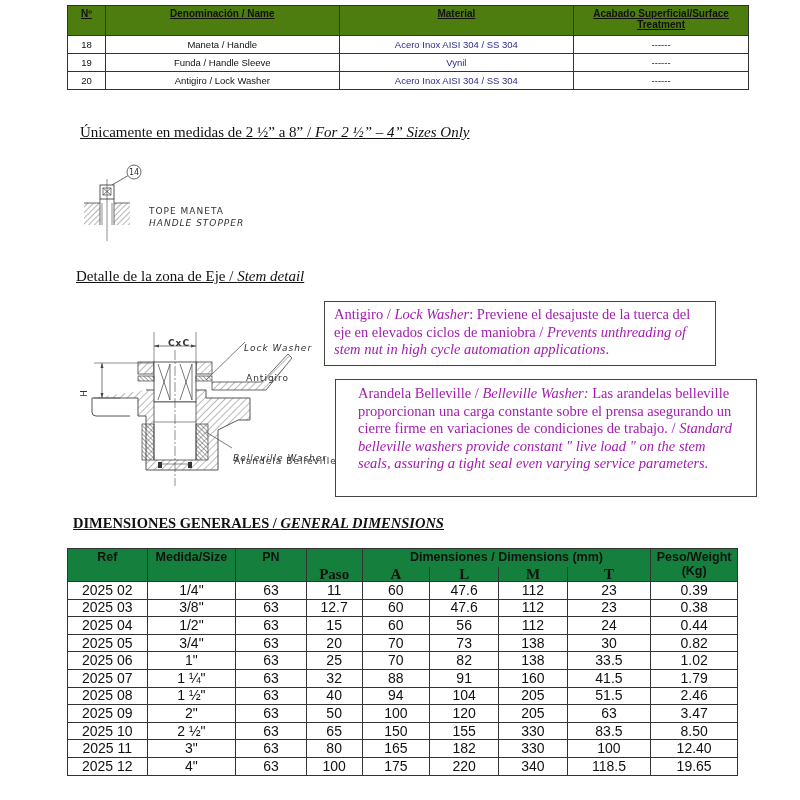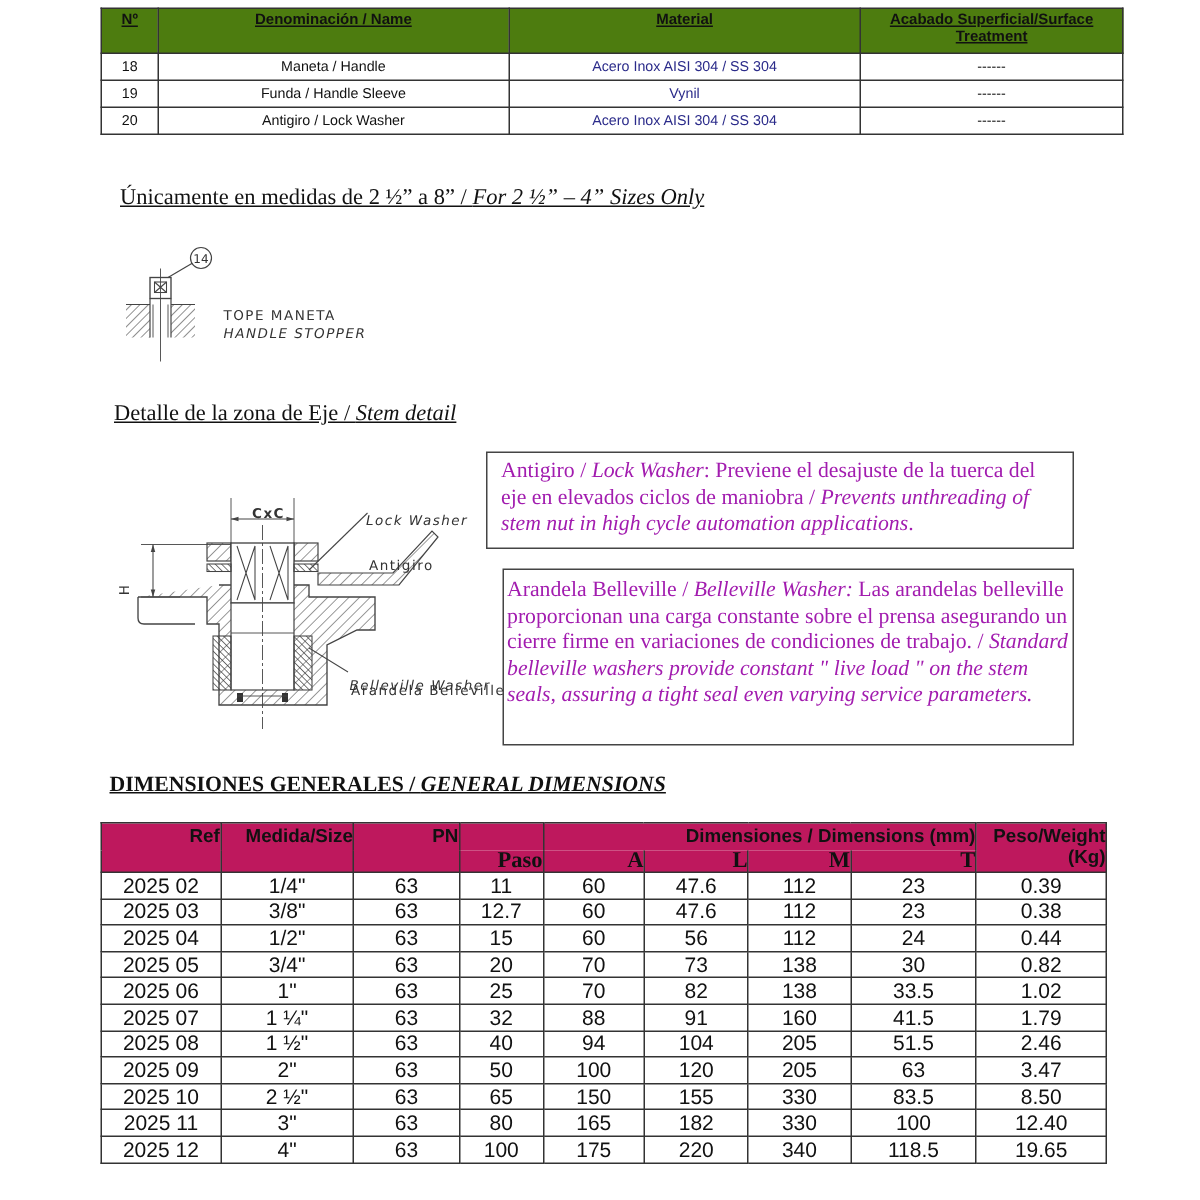--- a/index.html
+++ b/index.html
@@ -34,26 +34,26 @@
   #h-label { left: 80px; top: 388px; transform: rotate(-90deg); }
   #lock-label-1 { left: 246px; top: 332px; margin-top: 41px; }
   #lock-label-2 { left: 244px; top: 343px; font-style: italic; }
   #bell-label-1 { left: 234px; top: 443px; margin-top: 13px; }
   #bell-label-2 { left: 233px; top: 453px; font-style: italic; }
 
   
   .note-box { position: absolute; border: 1.5px solid #444; font-family: "Liberation Serif", serif; font-size: 14.5px; line-height: 17.5px; color: #a21caf; box-sizing: border-box; }
   .note-box i { font-style: italic; }
   #lock-note { left: 324px; top: 301px; width: 392px; height: 65px; padding: 4px 9px; }
-  #belleville-note { left: 335px; top: 379px; width: 381px; height: 118px; padding: 5px 2px; }
+  #belleville-note { left: 335px; top: 379px; width: 422px; height: 118px; padding: 5px 22px; }
 
   
   #dims-table { position: absolute; left: 67px; top: 548px; width: 671px; border-collapse: collapse; font-family: "Liberation Sans", sans-serif; font-size: 14px; }
   #dims-table th, #dims-table td { border: 1.5px solid #333; text-align: center; padding: 0; }
-  #dims-table thead th { background: #be185d; font-size: 12.5px; font-weight: bold; line-height: 14px; vertical-align: top; text-align: right; }
+  #dims-table thead th { background: #15803d; font-size: 12.5px; font-weight: bold; line-height: 14px; vertical-align: top; }
   #dims-table thead th.serif { font-family: "Liberation Serif", serif; font-size: 15px; vertical-align: bottom; }
   #dims-table thead tr.h1 th { height: 17px; padding-top: 1px; }
   #dims-table thead tr.h2 th { height: 14px; }
   #dims-table thead th.sub { border-top: none; }
   #dims-table thead th.nobottom { border-bottom: none; }
   #dims-table thead th.span-top { border-bottom: none; }
   #dims-table tbody td { height: 16.6px; line-height: 15px; }
   #dims-table col.c-ref { width: 78px; }
   #dims-table col.c-size { width: 87px; }
   #dims-table col.c-pn { width: 69px; }

